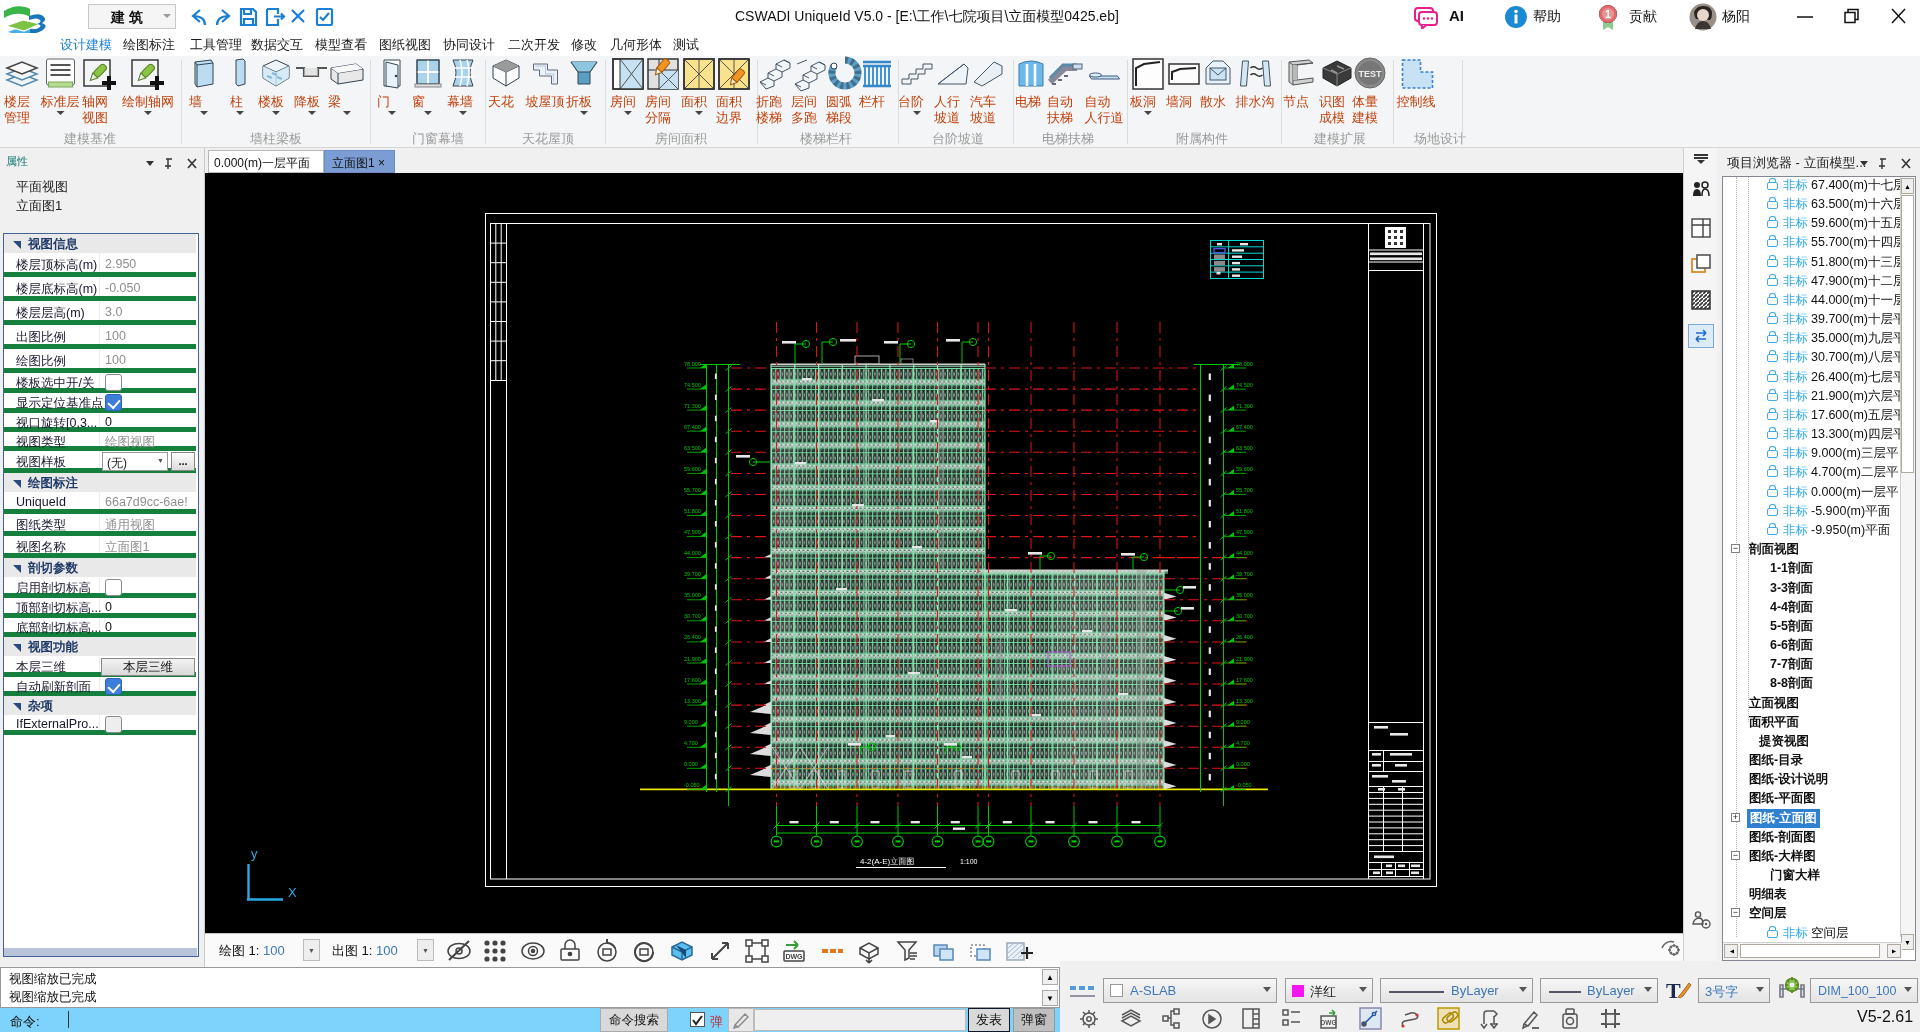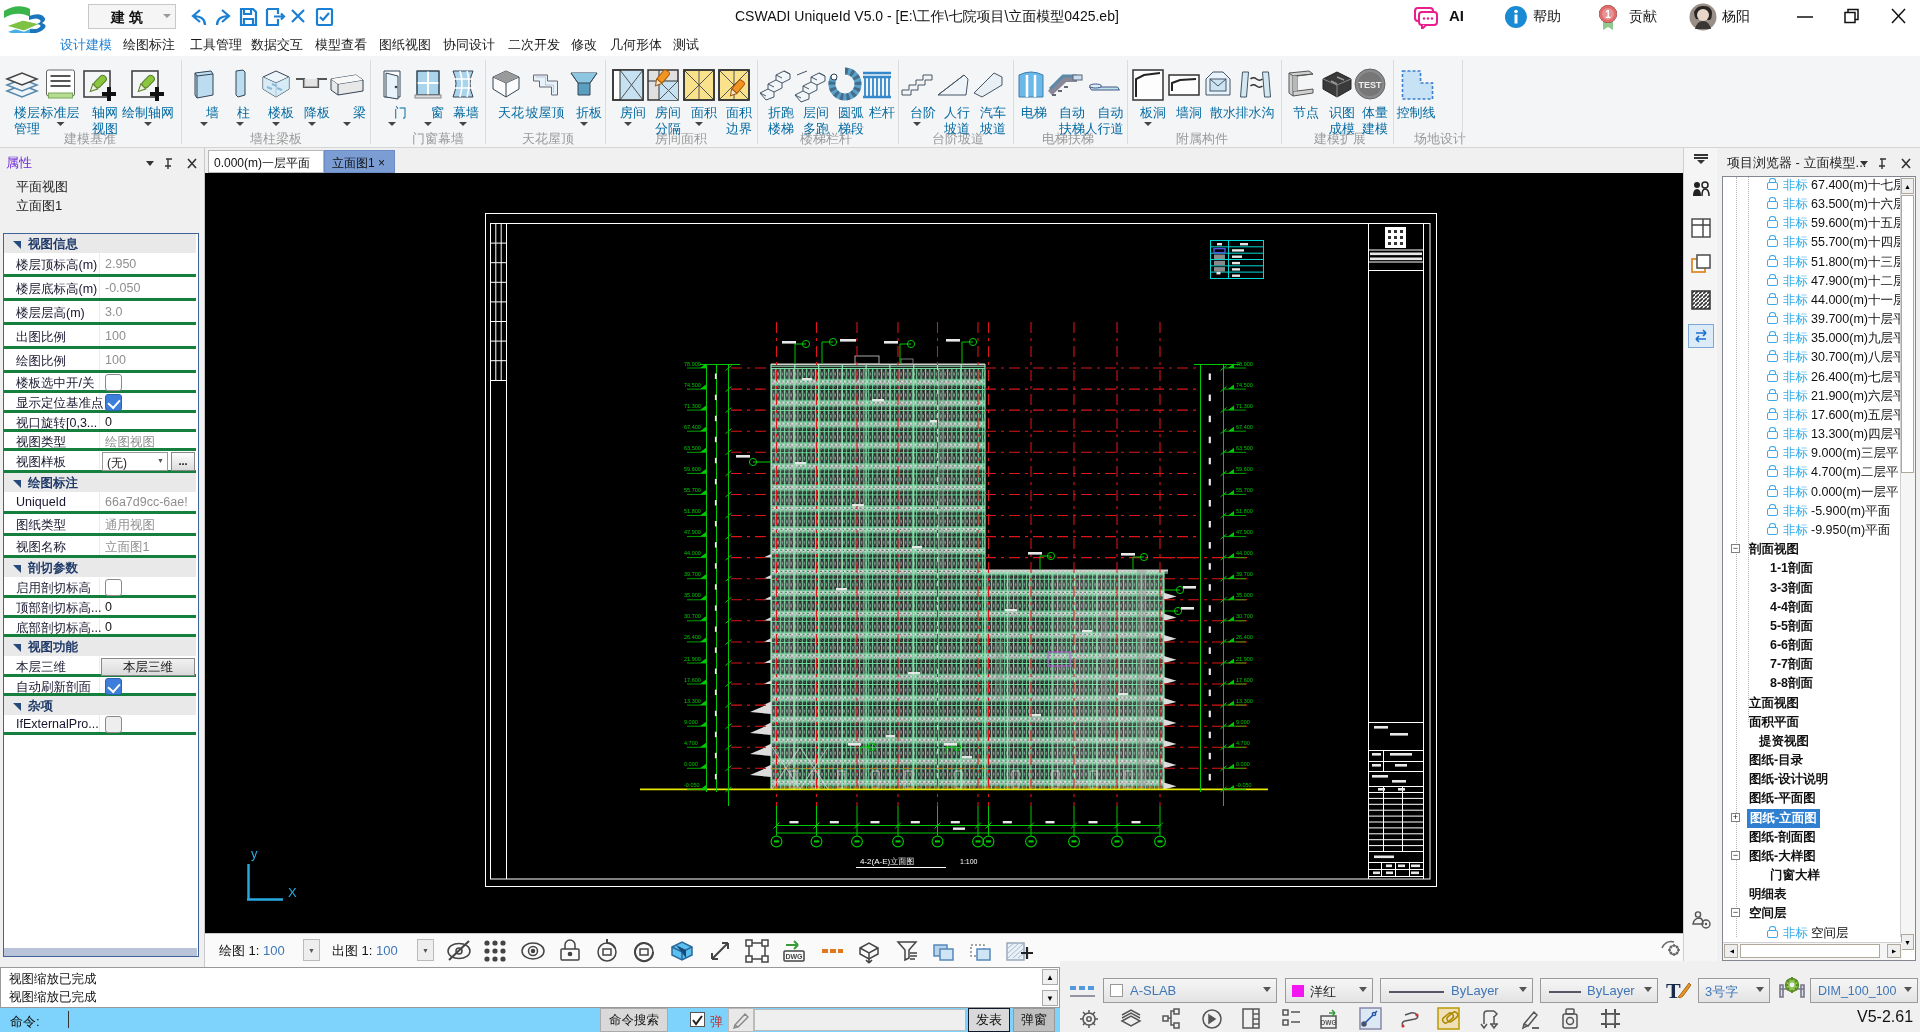--- a/index.html
+++ b/index.html
@@ -4,30 +4,30 @@
 *{margin:0;padding:0;box-sizing:border-box}
 html,body{width:1920px;height:1032px;overflow:hidden;font-family:"Liberation Sans",sans-serif;background:#fff}
 .abs{position:absolute}
 #titlebar{position:absolute;left:0;top:0;width:1920px;height:33px;background:#fff}
 #menubar{position:absolute;left:0;top:33px;width:1920px;height:23px;background:#fff}
 #ribbon{position:absolute;left:0;top:56px;width:1920px;height:92px;background:#f4f5f6;border-bottom:1px solid #d5d5d5}
 #main{position:absolute;left:0;top:148px;width:1920px;height:884px;background:#f0f0f0}
 .menuitem{position:absolute;top:3px;font-size:13px;color:#1a1a1a;white-space:nowrap}
 .rgroup-label{position:absolute;top:74px;font-size:13px;color:#9a9a9a;white-space:nowrap;transform:translateX(-50%)}
 .rsep{position:absolute;top:4px;height:84px;width:1px;background:#dcdcdc}
-.rbtn{position:absolute;top:11px;text-align:right;transform:translateX(-50%);font-size:13px;color:#0369a1;line-height:16px;white-space:nowrap}
+.rbtn{position:absolute;top:0;text-align:left;transform:translateX(-50%);font-size:13px;color:#c2410c;line-height:16px;white-space:nowrap}
 .rbtn svg{display:block;margin:0 auto 2px auto}
 .dar{display:block;margin:1px auto 0 auto;width:0;height:0;border-left:4px solid transparent;border-right:4px solid transparent;border-top:4px solid #444}
 .psec{position:absolute;left:0;width:192px;height:19px;background:#e9e9e9;font-size:12.5px;font-weight:bold;color:#1f3a68;padding:2px 0 0 24px}
 .psec:before{content:"";position:absolute;left:9px;top:7px;border-style:solid;border-width:0 8px 8px 0;border-color:transparent #274a7e transparent transparent}
 .prow{position:absolute;left:0;width:192px}
 .plab{position:absolute;left:12px;font-size:12.5px;color:#16162e;white-space:nowrap}
 .pval{position:absolute;left:101px;font-size:12.5px;color:#8f8f8f;white-space:nowrap}
 .pdiv{position:absolute;left:95px;top:0;bottom:0;width:1px;background:#ececec}
-.prow{border-bottom:3px solid #15803d}
+.prow{border-bottom:5px solid #15803d}
 .cb{position:absolute;left:101px;width:17px;height:17px;background:#fff;border:1px solid #8a8a8a;border-radius:3px}
 .cbc{position:absolute;left:101px;width:17px;height:17px;background:#3d7edb;border:1px solid #2a62b8;border-radius:3px}
 .cbc:after{content:"";position:absolute;left:4px;top:2px;width:6px;height:9px;border:solid #fff;border-width:0 2.2px 2.2px 0;transform:rotate(42deg)}
 .trow{position:absolute;left:0;width:190px;height:19px;font-size:12.5px;color:#101010;white-space:nowrap}
 .tlock{position:absolute;width:11px;height:8px;border:1.4px solid #3fa9e8;border-radius:2px}
 .tlock:before{content:"";position:absolute;left:1px;top:-5px;width:5px;height:4px;border:1.4px solid #3fa9e8;border-bottom:none;border-radius:3px 3px 0 0}
 .feibiao{color:#2ba8e8}
 .pmbox{position:absolute;width:9px;height:9px;background:#fff;border:1px solid #808080;font-size:9px;line-height:7px;text-align:center;color:#111}
 .combo{position:absolute;height:25px;background:linear-gradient(#f6f6f6,#e3e3e3);border:1px solid #9a9a9a;font-size:13px;color:#3e76b8;white-space:nowrap}
 .combo .cv{position:absolute;right:5px;top:8px;width:0;height:0;border-left:4px solid transparent;border-right:4px solid transparent;border-top:5px solid #555}
@@ -336,21 +336,21 @@
         <circle cx="18" cy="17" r="12" fill="#777"></circle>
         <text x="18" y="21" text-anchor="middle" font-size="9" font-weight="bold" fill="#eee">TEST</text>
       </svg>体量<br>建模</div>
 <div class="rbtn" style="left:1416px"><svg width="36" height="36" viewBox="0 0 36 36">
         <path d="M4 4 H22 V16 H34 V32 H4 Z" fill="#c6e2f4" stroke="#3a7fd0" stroke-width="1.6" stroke-dasharray="3 2"></path>
       </svg>控制线</div>
 </div>
 <div id="main"></div>
 
 <div class="abs" style="left:0;top:148px;width:205px;height:819px;background:#f0f0f0;border-right:1px solid #c8c8c8">
-  <span class="abs" style="left:6px;top:6px;font-size:13px;color:#6d28d9">属性</span>
+  <span class="abs" style="left:6px;top:6px;font-size:11px;color:#0f766e">属性</span>
   <svg class="abs" style="left:146px;top:10px" width="52" height="12" viewBox="0 0 52 12">
       <path d="M0 3 L8 3 L4 8 Z" fill="#333"></path>
       <path d="M22 1 V8 M19 8 H25 M22 8 V11 M20 1 H26" stroke="#333" stroke-width="1.4" fill="none"></path>
       <path d="M42 1 L50 10 M50 1 L42 10" stroke="#333" stroke-width="1.6"></path>
     </svg>
   <span class="abs" style="left:16px;top:30px;font-size:13px;color:#222">平面视图</span>
   <span class="abs" style="left:16px;top:49px;font-size:13px;color:#222">立面图1</span>
   <div class="abs" style="left:3px;top:85px;width:196px;height:724px;background:#fff;border:1.5px solid #41639c" id="proptable">
     <div class="psec" style="top:0">视图信息</div>
     <div class="prow" style="top:19px;height:24px">

